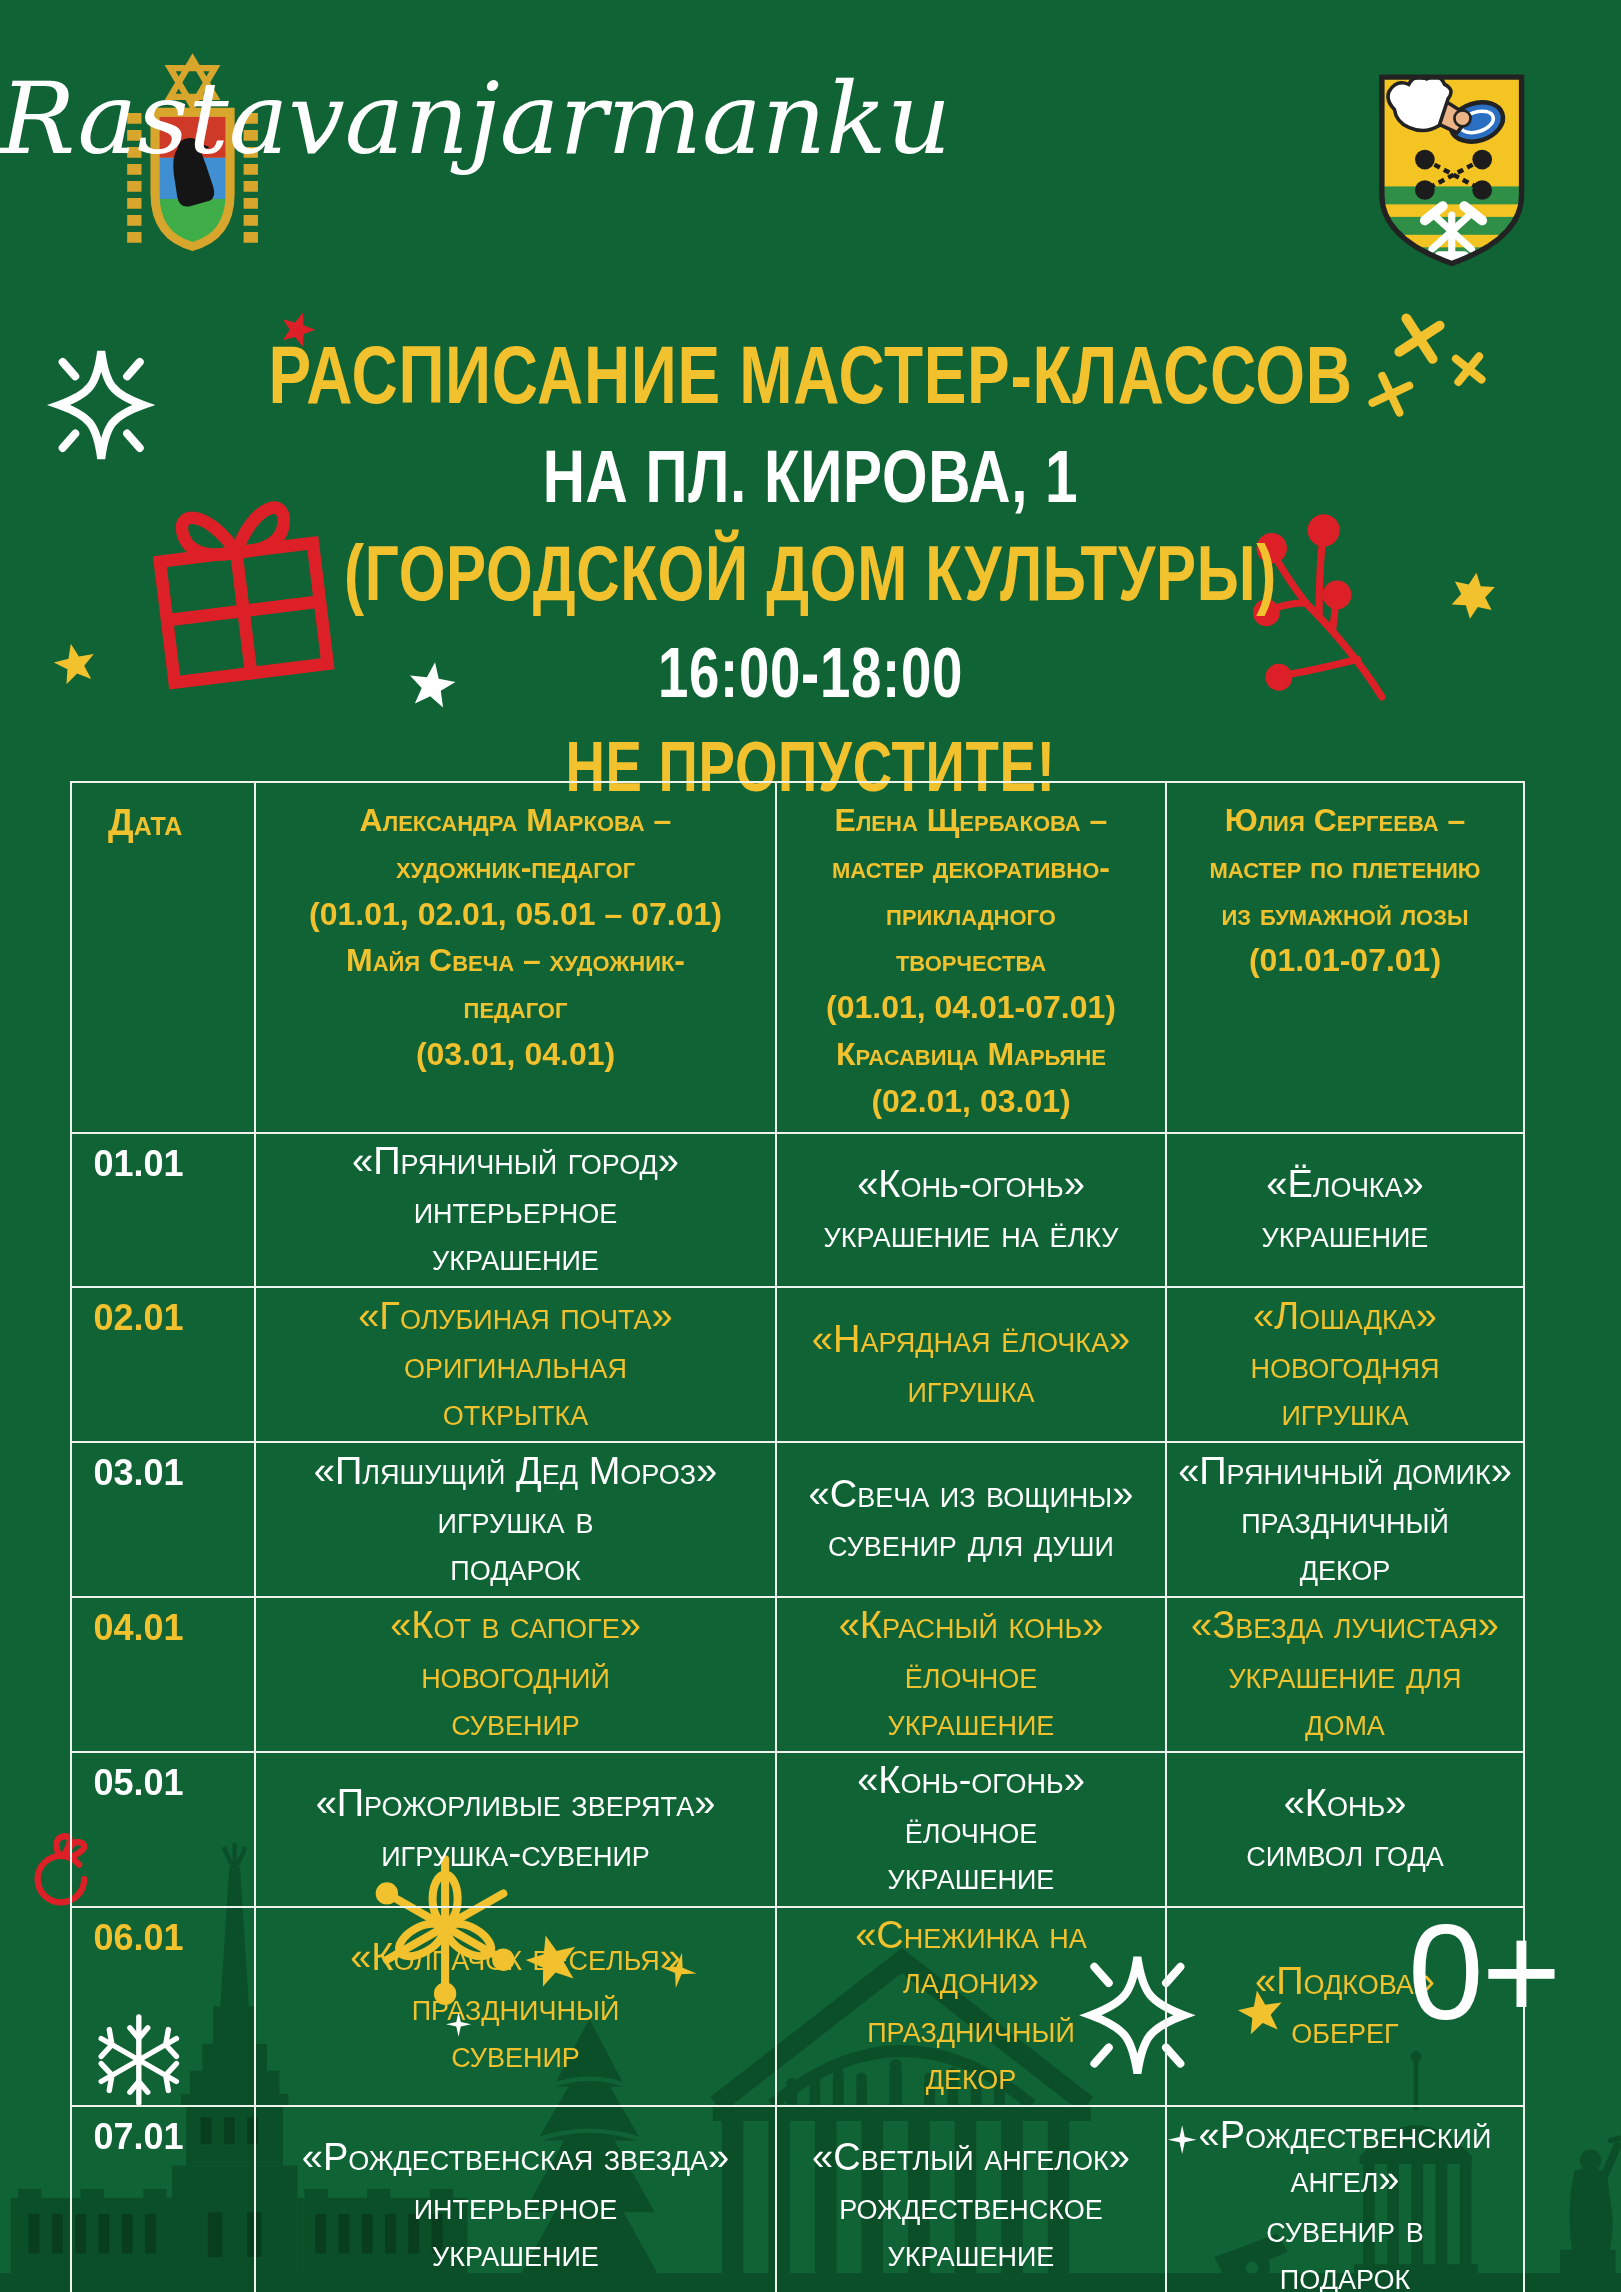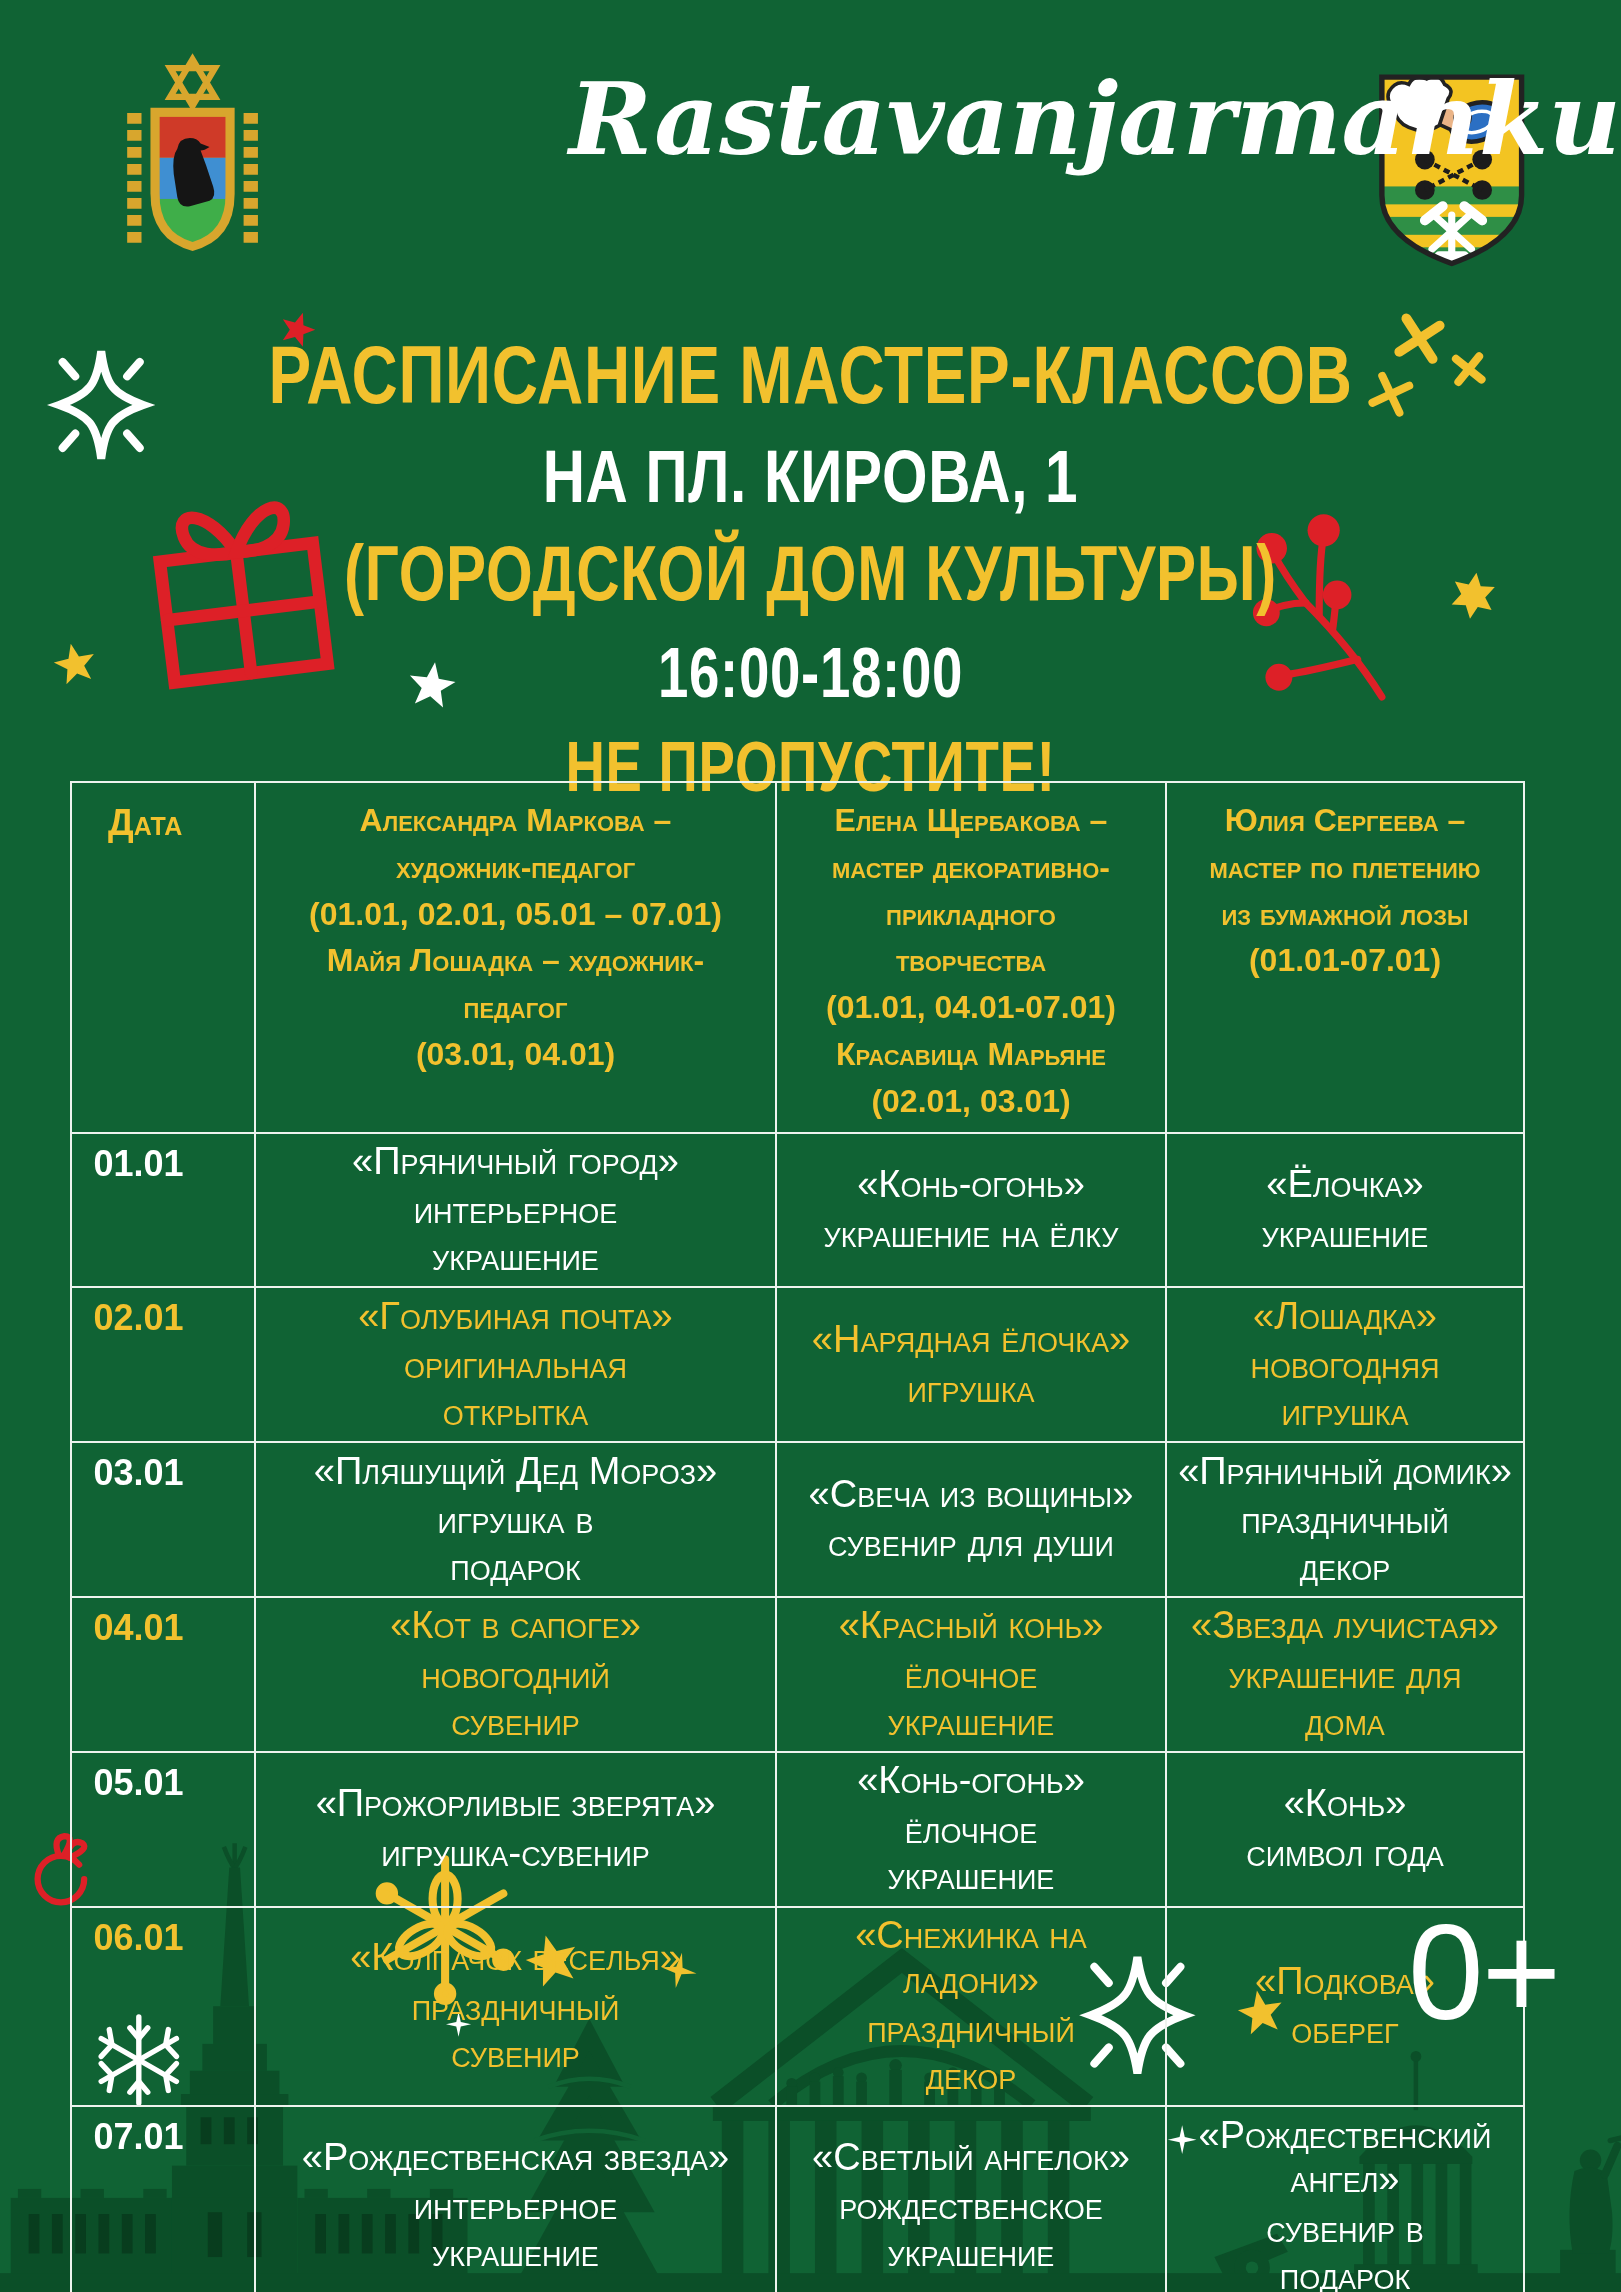--- a/index.html
+++ b/index.html
@@ -5,22 +5,22 @@
   :root{
     --bg:#106334; --sil:#0b4f28; --sil2:#083d1e;
     --yel:#f2c12e; --red:#dd2027; --gold:#d8a62d; --line:#eef3ee;
   }
   html,body{margin:0;padding:0;}
   body{width:1621px;height:2293px;background:var(--bg);overflow:hidden;
        font-family:"Liberation Sans",sans-serif;}
   .poster{position:relative;width:1621px;height:2293px;}
   svg.decor{position:absolute;left:0;top:0;width:1621px;height:2293px;}
 
-  .brand{position:absolute;top:59px;left:0;width:100%;text-align:right;
-         font-family:"DejaVu Serif",serif;font-style:italic;font-weight:700;
+  .brand{position:absolute;top:59px;left:0;width:100%;text-align:left;
+         font-family:"DejaVu Serif",serif;font-style:italic;font-weight:400;
          font-size:100px;color:#fff;line-height:1.2;}
 
   .title{position:absolute;top:333px;left:0;width:100%;text-align:center;color:#fff;}
   .title .l{font-weight:700;transform:scaleX(0.78);transform-origin:center;
             letter-spacing:0.9px;line-height:1.02;}
   .l1{font-size:82px;color:var(--yel);margin-bottom:21.5px;}
   .l2{font-size:75px;color:#fff;margin-bottom:19.7px;}
   .l3{font-size:77px;color:var(--yel);margin-bottom:25px;}
   .l4{font-size:70px;color:#fff;margin-bottom:23px;}
   .l5{font-size:70px;color:var(--yel);}
@@ -338,21 +338,21 @@
         <col class="c-b">
         <col class="c-c">
       </colgroup>
   <tbody>
   <tr class="hrow">
     <td class="hdate">Дата</td>
     <td>
       <div>Александра Маркова –</div>
       <div>художник-педагог</div>
       <div>(01.01, 02.01, 05.01 – 07.01)</div>
-      <div>Майя Лошадка – художник-</div>
+      <div>Майя Свеча – художник-</div>
       <div>педагог</div>
       <div>(03.01, 04.01)</div>
     </td>
     <td>
       <div>Елена Щербакова –</div>
       <div>мастер декоративно-</div>
       <div>прикладного</div>
       <div>творчества</div>
       <div>(01.01, 04.01-07.01)</div>
       <div>Красавица Марьяне</div>

